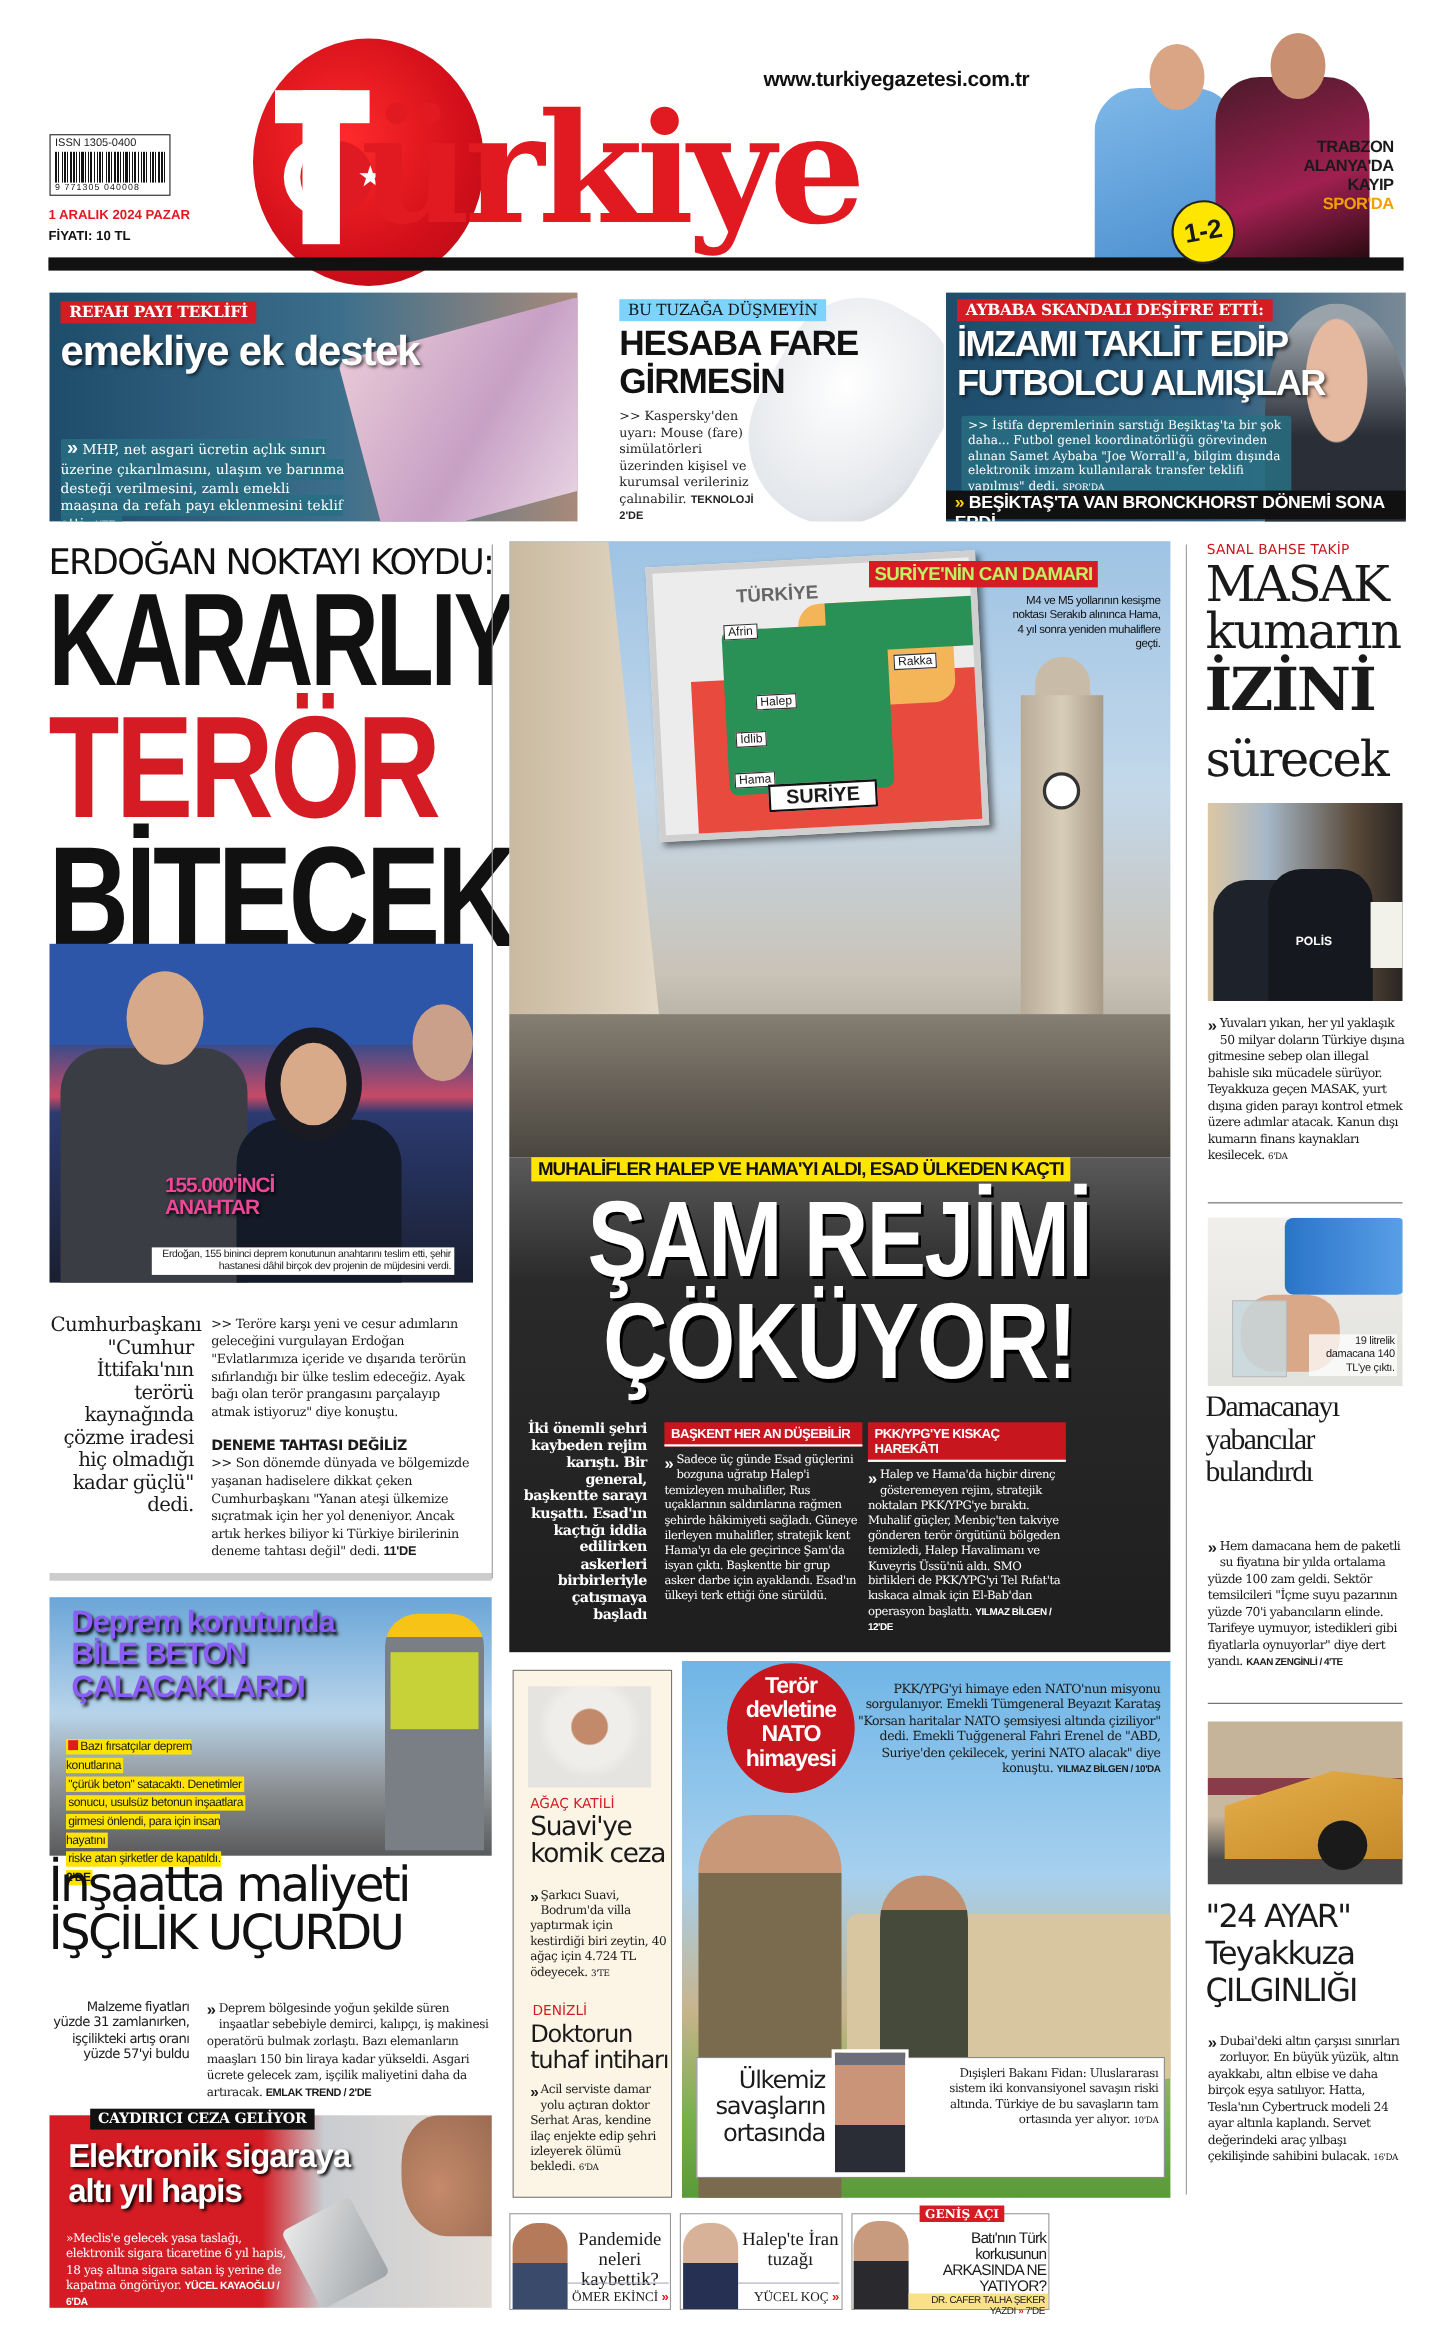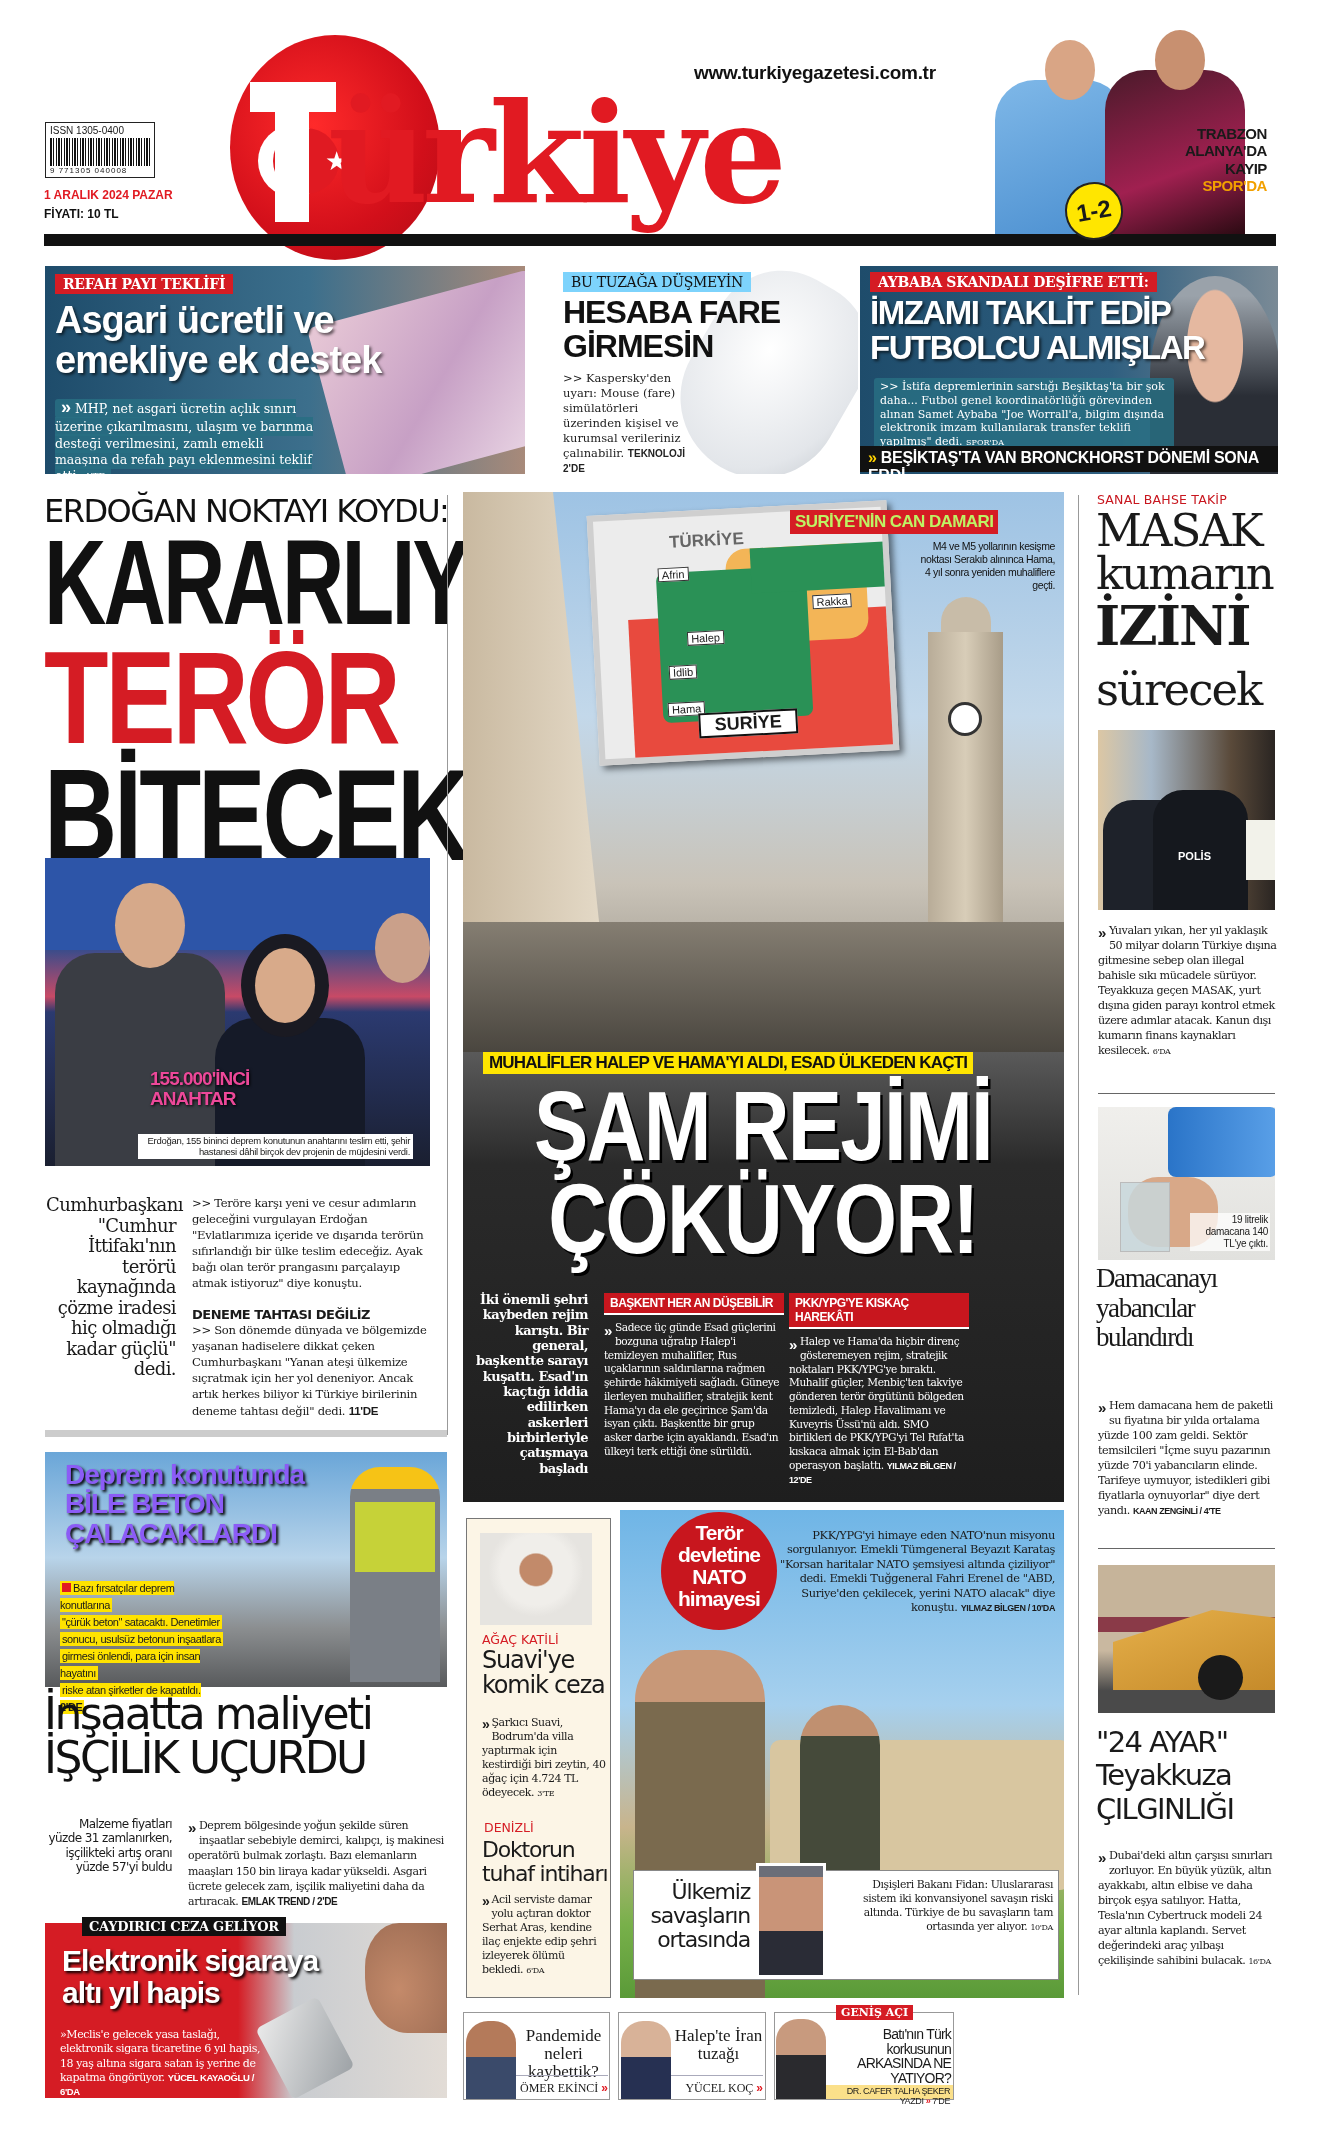--- a/index.html
+++ b/index.html
@@ -197,21 +197,20 @@
   <div>TRABZON</div>
   <div>ALANYA'DA</div>
   <div>KAYIP</div>
   <div class="orange">SPOR'DA</div>
 </div>
 
 <div class="abs teaser" id="t1">
   <div id="money"></div>
   <div class="t-kicker" style="left:10px;top:8px">REFAH PAYI TEKLİFİ</div>
   <div class="t-head" style="left:10px;top:35px;font-size:38px;letter-spacing:-1px">
-    <div>Asgari ücretli ve</div>
       <div>emekliye ek destek</div>
   </div>
   <div class="t-body" style="left:10px;top:130px;width:265px">
     <span class="bg-box"><b class="raq" style="font-size:18px">»</b> <span>MHP, net asgari ücretin açlık sınırı üzerine çıkarılmasını, ulaşım ve barınma desteği verilmesini, zamlı emekli maaşına da refah payı eklenmesini teklif etti.</span> <span style="font-size:9px">4'TE</span></span>
   </div>
 </div>
 <div class="abs teaser" id="t2">
   <div id="mouse"></div>
   <div class="t-kicker" style="left:15px;top:6px;background:#7dd3fc;color:#111;font-weight:normal">BU TUZAĞA DÜŞMEYİN</div>
   <div class="t-head" style="left:15px;top:30px;font-size:32px;color:#111;text-shadow:none;letter-spacing:-1px">

